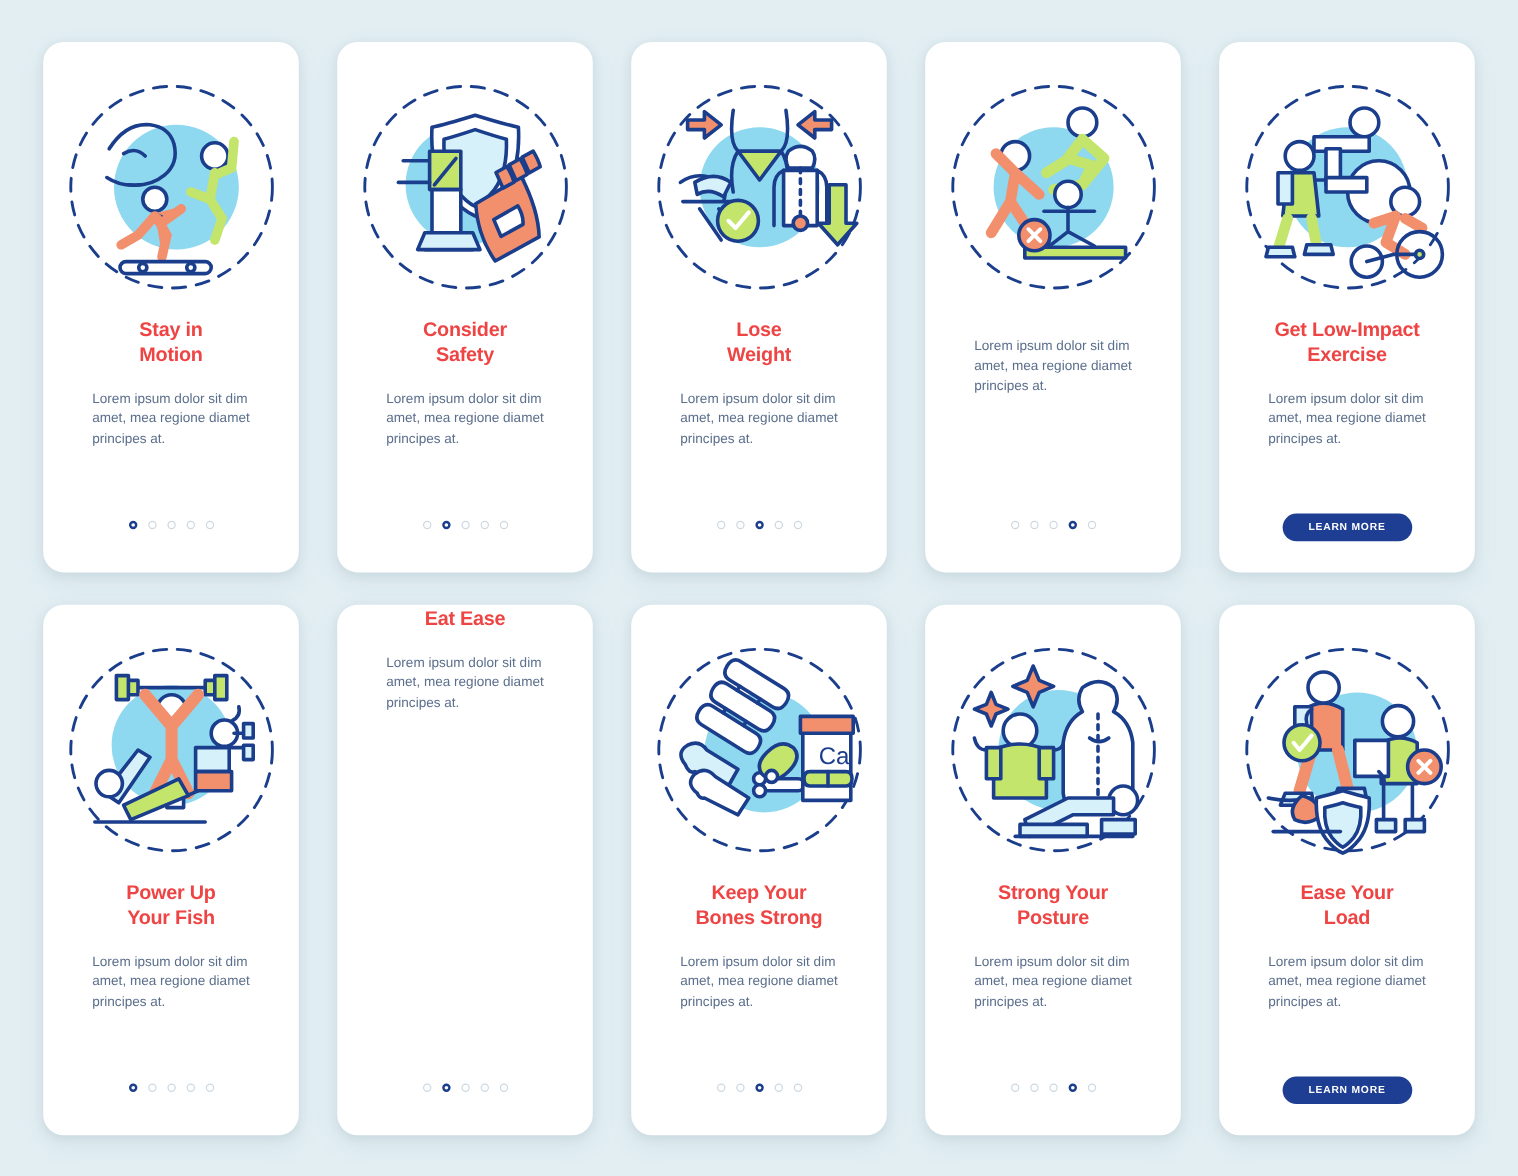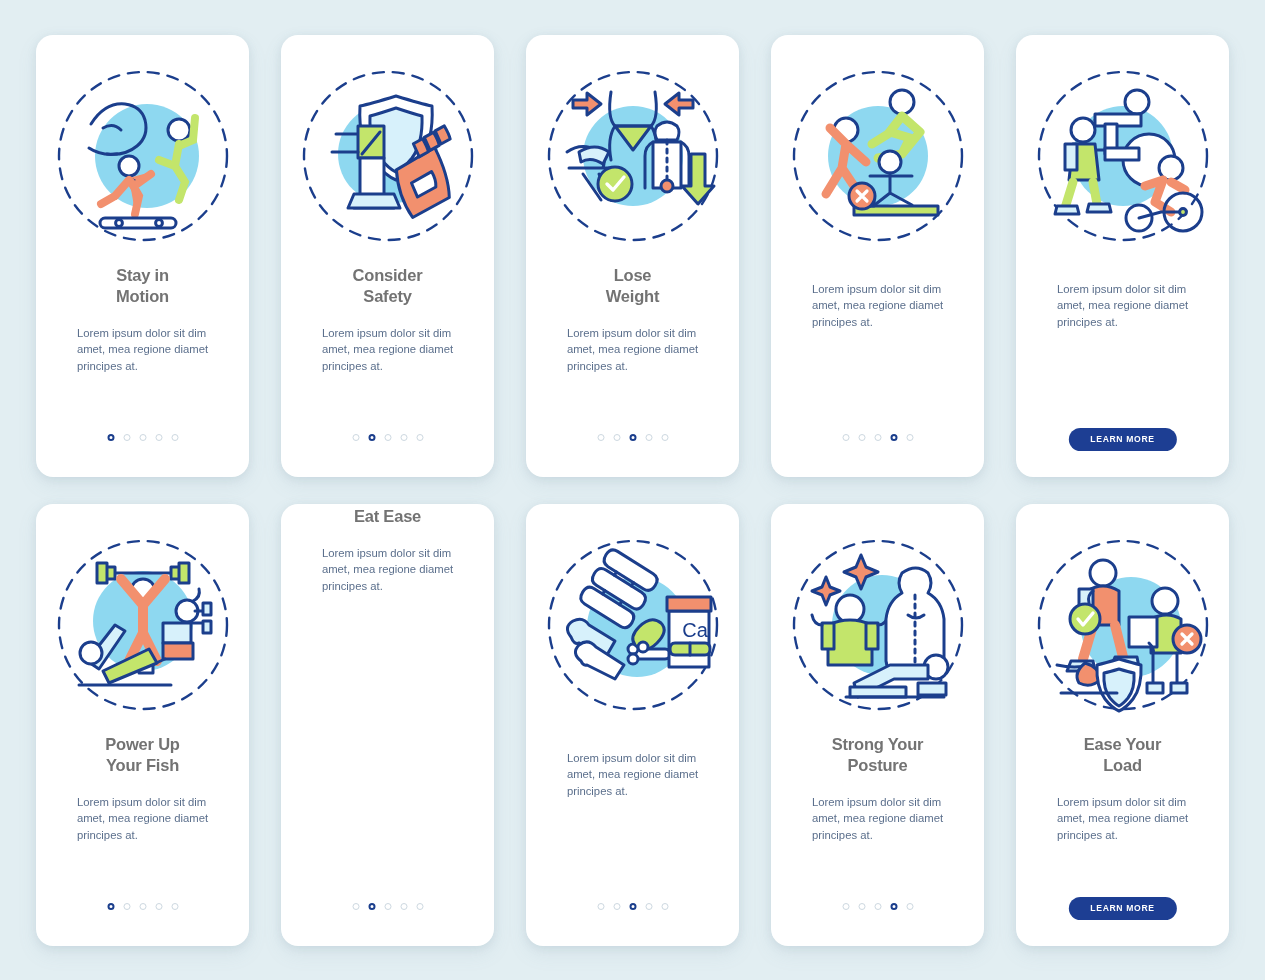--- a/index.html
+++ b/index.html
@@ -43,21 +43,21 @@
     align-items: center;
     justify-content: center;
     padding-top: 14px;
   }
 
   .illus { display: block; }
 
   .title {
     font-size: 16.5px;
     font-weight: bold;
-    color: #737373;
+    color: #ef4444;
     text-align: center;
     line-height: 1.28;
     letter-spacing: -0.2px;
     padding: 0 10px;
     white-space: pre-line;
     margin-top: 2px;
   }
 
   .desc {
     font-size: 11.3px;
@@ -264,20 +264,22 @@
       <path stroke="#1b3e8c" stroke-width="3" fill="#d7f1fb" stroke-linecap="round" stroke-linejoin="round" d="M66 148 h20 l2 8 H64z"></path>
       <path stroke="#1b3e8c" stroke-width="3" fill="#d7f1fb" stroke-linecap="round" stroke-linejoin="round" d="M42 88 h12 v26 H42z"></path>
       <circle stroke="#1b3e8c" stroke-width="3" fill="#fff" stroke-linecap="round" stroke-linejoin="round" cx="148" cy="112" r="12"></circle>
       <path stroke="#f2906e" stroke-width="9" fill="none" stroke-linecap="round" stroke-linejoin="round" d="M140 124 l-18 6 M140 124 l-8 22 l16 10 M148 126 l14 8"></path>
       <circle stroke="#1b3e8c" stroke-width="3" fill="none" stroke-linecap="round" stroke-linejoin="round" cx="160" cy="156" r="19"></circle>
       <circle stroke="#1b3e8c" stroke-width="3" fill="none" stroke-linecap="round" stroke-linejoin="round" cx="116" cy="162" r="13"></circle>
       <path stroke="#1b3e8c" stroke-width="3" fill="none" stroke-linecap="round" stroke-linejoin="round" d="M116 162 l22-6 l22 0"></path>
       <circle stroke="#1b3e8c" stroke-width="3" fill="#c3e56b" stroke-linecap="round" stroke-linejoin="round" cx="160" cy="156" r="3.4"></circle>
   </svg>
     </div>
+    <div class="title">Get Low-Impact
+Exercise</div>
     <div class="desc">Lorem ipsum dolor sit dim
 amet, mea regione diamet
 principes at.</div>
     <button class="learn-btn">LEARN MORE</button>
     </div>
     <div class="card">
     <div class="illus-wrap">
       <svg class="illus" width="200" height="200" viewBox="0 0 200 200">
     <circle cx="100" cy="100" r="84" fill="none" stroke="#1b3e8c" stroke-width="2.4" stroke-dasharray="11 9" stroke-linecap="round"></circle>
     <circle cx="100" cy="96" r="50" fill="#8ed8f0"></circle>
@@ -344,20 +346,22 @@
       <circle stroke="#1b3e8c" stroke-width="3" fill="#fff" stroke-linecap="round" stroke-linejoin="round" cx="100" cy="134" r="5"></circle>
       <path stroke="#1b3e8c" stroke-width="3" fill="#c3e56b" stroke-linecap="round" stroke-linejoin="round" d="M106 102 q12-12 22-4 q8 8-4 20 q-12 12-22 2 q-6-8 4-18z"></path>
       <circle stroke="#1b3e8c" stroke-width="3" fill="#fff" stroke-linecap="round" stroke-linejoin="round" cx="110" cy="122" r="5"></circle>
       <path stroke="#1b3e8c" stroke-width="3" fill="#fff" stroke-linecap="round" stroke-linejoin="round" d="M136 86 h40 v56 h-40z"></path>
       <path stroke="#1b3e8c" stroke-width="3" fill="#f2906e" stroke-linecap="round" stroke-linejoin="round" d="M134 72 h44 v14 h-44z"></path>
       <text x="162" y="112" text-anchor="middle" font-family="'Liberation Sans',sans-serif" font-size="20" fill="#1b3e8c">Ca</text>
       <path stroke="#1b3e8c" stroke-width="3" fill="#c3e56b" stroke-linecap="round" stroke-linejoin="round" d="M142 118 h30 q5 0 5 6 t-5 6 h-30 q-5 0-5-6 t5-6z"></path>
       <path stroke="#1b3e8c" stroke-width="3" fill="none" stroke-linecap="round" stroke-linejoin="round" d="M157 118 v12"></path>
   </svg>
     </div>
+    <div class="title">Keep Your
+Bones Strong</div>
     <div class="desc">Lorem ipsum dolor sit dim
 amet, mea regione diamet
 principes at.</div>
     <div class="dots">
         <span class="dot"></span>
         <span class="dot"></span>
         <span class="dot active"></span>
         <span class="dot"></span>
         <span class="dot"></span>
       </div>

